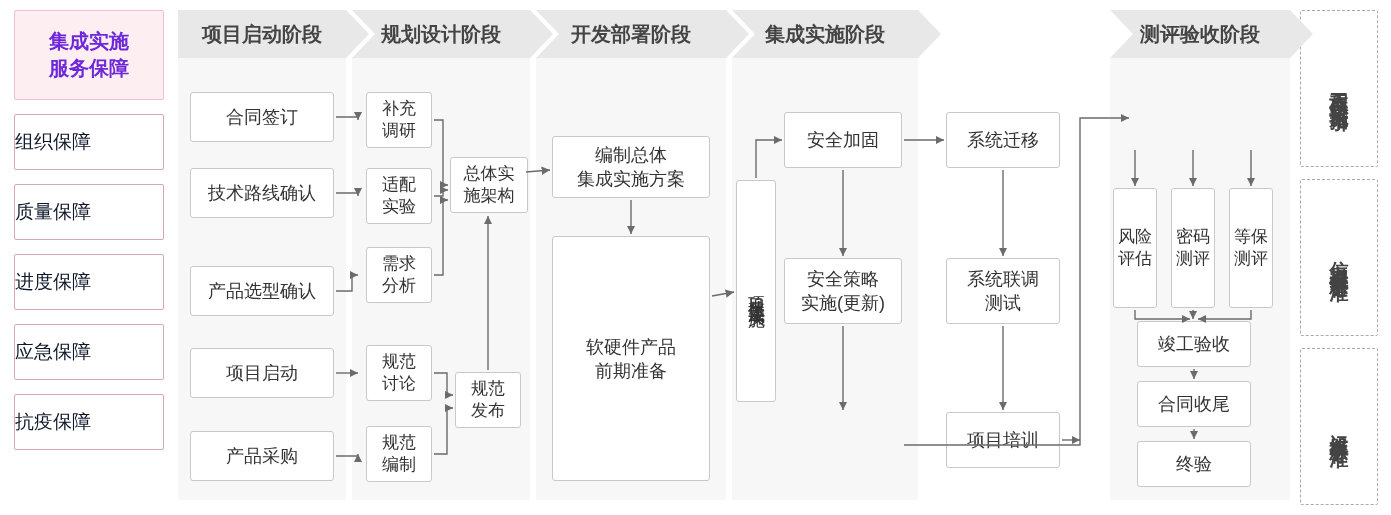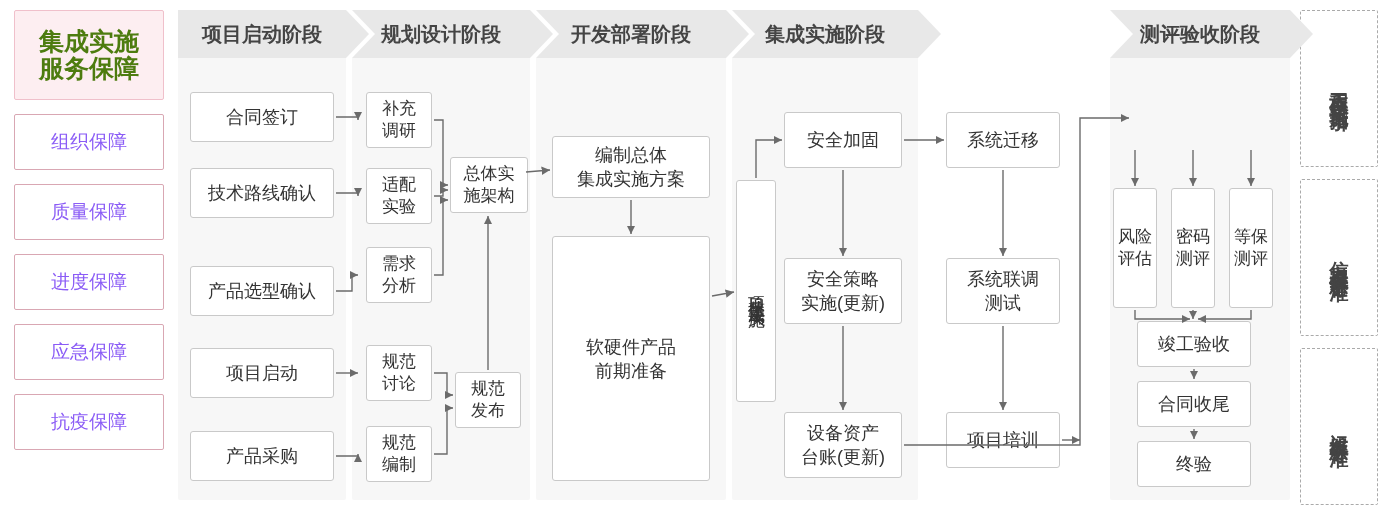--- a/index.html
+++ b/index.html
@@ -9,28 +9,28 @@
     font-family:"Liberation Sans","DejaVu Sans",sans-serif;
     color:#333;
     overflow:hidden;
   }
   #root{position:relative;width:1391px;height:515px;}
 
   
   .left-col{position:absolute;left:14px;top:10px;width:150px;}
   .left-title{
     height:88px;border:1px solid #f0c0cb;background:#fdeef1;
-    color:#4d7c0f;font-weight:bold;font-size:25px;line-height:27px;
+    color:#6d28d9;font-weight:bold;font-size:20px;line-height:27px;
     display:flex;align-items:center;justify-content:center;text-align:center;
     border-radius:2px;
   }
   .left-item{
     margin-top:14px;height:54px;border:1px solid #d9a7b3;border-radius:2px;
-    display:flex;align-items:center;justify-content:center;
-    font-size:19px;color:#8b5cf6;background:#fff;
+    display:flex;align-items:center;justify-content:flex-start;
+    font-size:19px;color:#0f172a;background:#fff;
   }
 
   
   .phase{position:absolute;top:10px;background:#f7f7f7;border-radius:2px;}
   .phase-head{
     position:relative;height:48px;background:#e8e8e8;
     display:flex;align-items:center;justify-content:center;
     font-size:20px;font-weight:bold;color:#444;
   }
   .phase-head::after{
@@ -192,26 +192,20 @@
   <div class="box small vert" style="left:736px;top:180px;width:40px;height:222px;">
     <span>项目整体集成实施</span>
   </div>
   <div class="box" style="left:784px;top:112px;width:118px;height:56px;">
     <span>安全加固</span>
   </div>
   <div class="box" style="left:784px;top:258px;width:118px;height:66px;">
     <div>
       <div>安全策略</div>
       <div>实施(更新)</div>
-    </div>
-  </div>
-  <div class="box" style="left:784px;top:412px;width:118px;height:66px;">
-    <div>
-      <div>设备资产</div>
-      <div>台账(更新)</div>
     </div>
   </div>
 
   <div class="box" style="left:946px;top:112px;width:114px;height:56px;">
     <span>系统迁移</span>
   </div>
   <div class="box" style="left:946px;top:258px;width:114px;height:66px;">
     <div>
       <div>系统联调</div>
       <div>测试</div>

